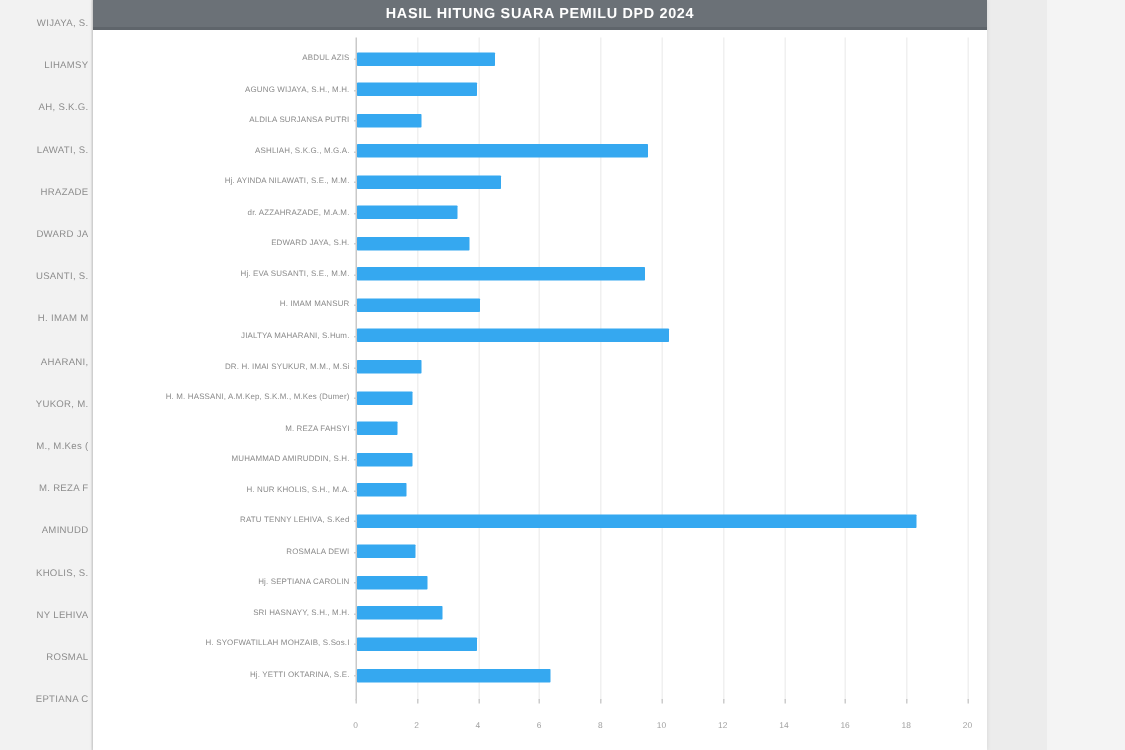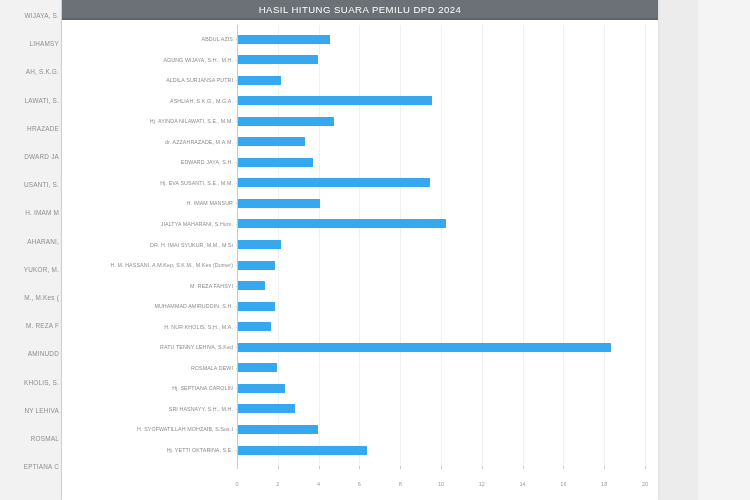--- a/index.html
+++ b/index.html
@@ -70,21 +70,21 @@
     left: 0; top: 0;
     width: 596px; height: 18px;
     background: #6b7177;
     display: flex;
     align-items: center;
     justify-content: center;
   }
   .chart-title-bar .title-text {
     color: #ffffff;
     font-size: 9.6px;
-    font-weight: normal;
+    font-weight: bold;
     letter-spacing: 0.45px;
     white-space: nowrap;
   }
   .title-bar-edge {
     position: absolute;
     left: 0; top: 18px;
     width: 596px; height: 2px;
     background: #5f656b;
   }
 

